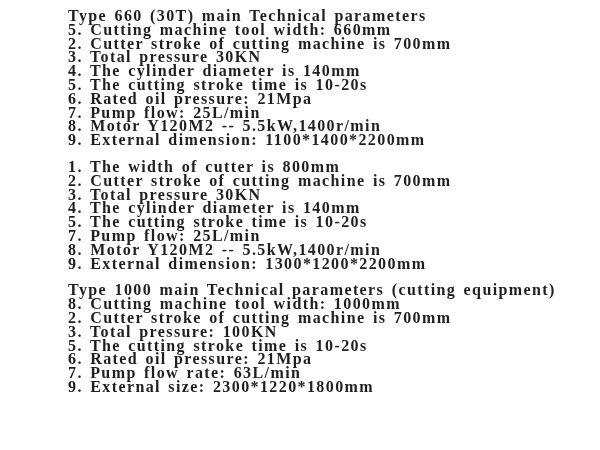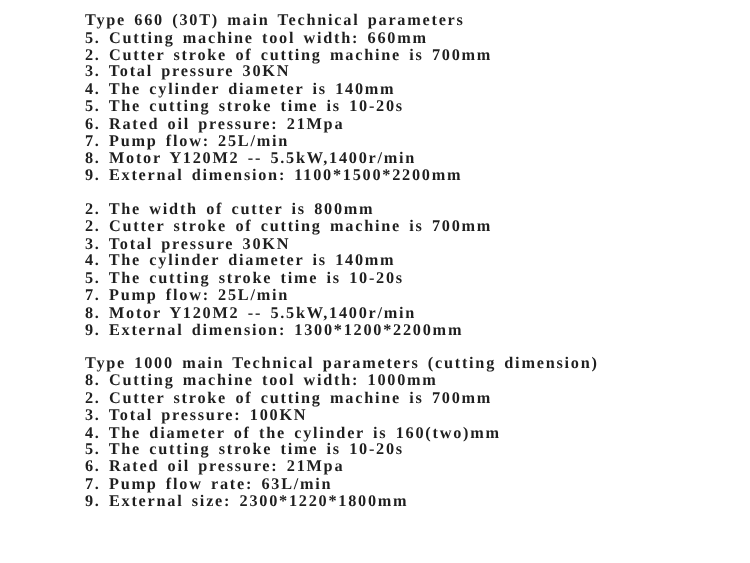--- a/index.html
+++ b/index.html
@@ -12,21 +12,21 @@
     height: 450px;
     overflow: hidden;
   }
   .doc {
     box-sizing: border-box;
     width: 495px;
     height: 450px;
     padding: 9px 10px 0 68px;
     font-family: "Liberation Serif", "DejaVu Serif", serif;
     font-weight: 700;
-    font-size: 13px;
+    font-size: 16px;
     color: #1f1f1f;
     -webkit-font-smoothing: antialiased;
   }
   .section + .section {
     margin-top: 13px;
   }
   .line {
     margin: 0;
     line-height: 13.8px;
     letter-spacing: 1.4px;
@@ -42,39 +42,38 @@
   <div class="section">
     <p class="line">Type 660 (30T) main Technical parameters</p>
     <p class="line">5. Cutting machine tool width: 660mm</p>
     <p class="line">2. Cutter stroke of cutting machine is 700mm</p>
     <p class="line">3. Total pressure 30KN</p>
     <p class="line">4. The cylinder diameter is 140mm</p>
     <p class="line">5. The cutting stroke time is 10-20s</p>
     <p class="line">6. Rated oil pressure: 21Mpa</p>
     <p class="line">7. Pump flow: 25L/min</p>
     <p class="line">8. Motor Y120M2 -- 5.5kW,1400r/min</p>
-    <p class="line">9. External dimension: 1100*1500*2200mm</p>
+    <p class="line">9. External dimension: 1100*1400*2200mm</p>
   </div>
 
   <div class="section">
-    <p class="line">2. The width of cutter is 800mm</p>
+    <p class="line">1. The width of cutter is 800mm</p>
     <p class="line">2. Cutter stroke of cutting machine is 700mm</p>
     <p class="line">3. Total pressure 30KN</p>
     <p class="line">4. The cylinder diameter is 140mm</p>
     <p class="line">5. The cutting stroke time is 10-20s</p>
     <p class="line">7. Pump flow: 25L/min</p>
     <p class="line">8. Motor Y120M2 -- 5.5kW,1400r/min</p>
     <p class="line">9. External dimension: 1300*1200*2200mm</p>
   </div>
 
   <div class="section">
-    <p class="line">Type 1000 main Technical parameters (cutting dimension)</p>
+    <p class="line">Type 1000 main Technical parameters (cutting equipment)</p>
     <p class="line">8. Cutting machine tool width: 1000mm</p>
     <p class="line">2. Cutter stroke of cutting machine is 700mm</p>
     <p class="line">3. Total pressure: 100KN</p>
-    <p class="line">4. The diameter of the cylinder is 160(two)mm</p>
     <p class="line">5. The cutting stroke time is 10-20s</p>
     <p class="line">6. Rated oil pressure: 21Mpa</p>
     <p class="line">7. Pump flow rate: 63L/min</p>
     <p class="line">9. External size: 2300*1220*1800mm</p>
   </div>
 
 </div>
 
 </body></html>

